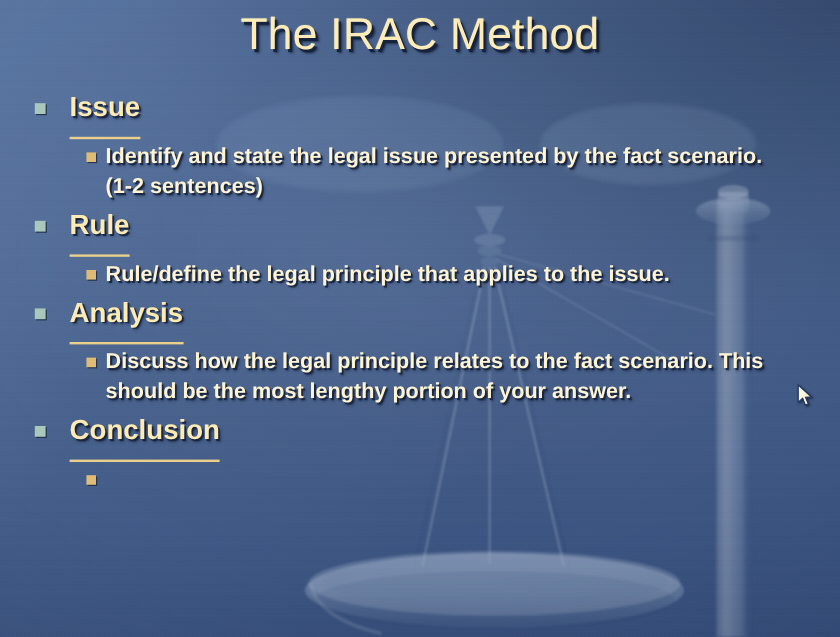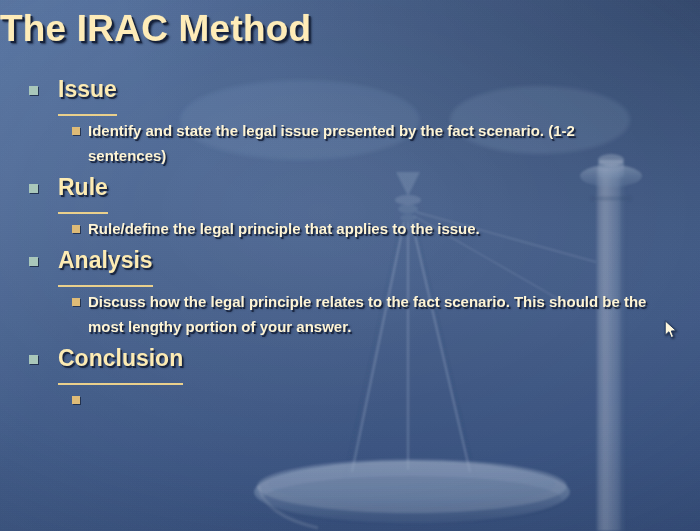--- a/index.html
+++ b/index.html
@@ -83,23 +83,23 @@
   .content {
     position: absolute;
     inset: 0;
   }
 
   .slide-title {
     position: absolute;
     top: 8px;
     left: 0;
     width: 700px;
-    text-align: left;
+    text-align: center;
     font-size: 37px;
-    font-weight: bold;
+    font-weight: normal;
     letter-spacing: .2px;
     color: #fcebb8;
     text-shadow:
       2px 2px 0 rgba(22,34,58,.92),
       3px 3px 2px rgba(18,28,50,.70),
       0 0 1px rgba(255,248,214,.55);
     white-space: nowrap;
   }
 
   .bullets {
@@ -146,21 +146,21 @@
     position: absolute;
     left: 72px;
     top: 9px;
     width: 8px;
     height: 8px;
     background: #dcba78;
     box-shadow: 1px 1px 0 rgba(22,34,58,.72);
   }
   .lvl2 .txt {
     display: block;
-    font-size: 15px;
+    font-size: 18px;
     font-weight: bold;
     line-height: 25px;
     color: #fdf3d4;
     max-width: 560px;
     text-shadow:
       1.5px 1.5px 0 rgba(24,36,62,.88),
       2px 2px 2px rgba(16,26,48,.55);
     white-space: pre-line;
   }
 

